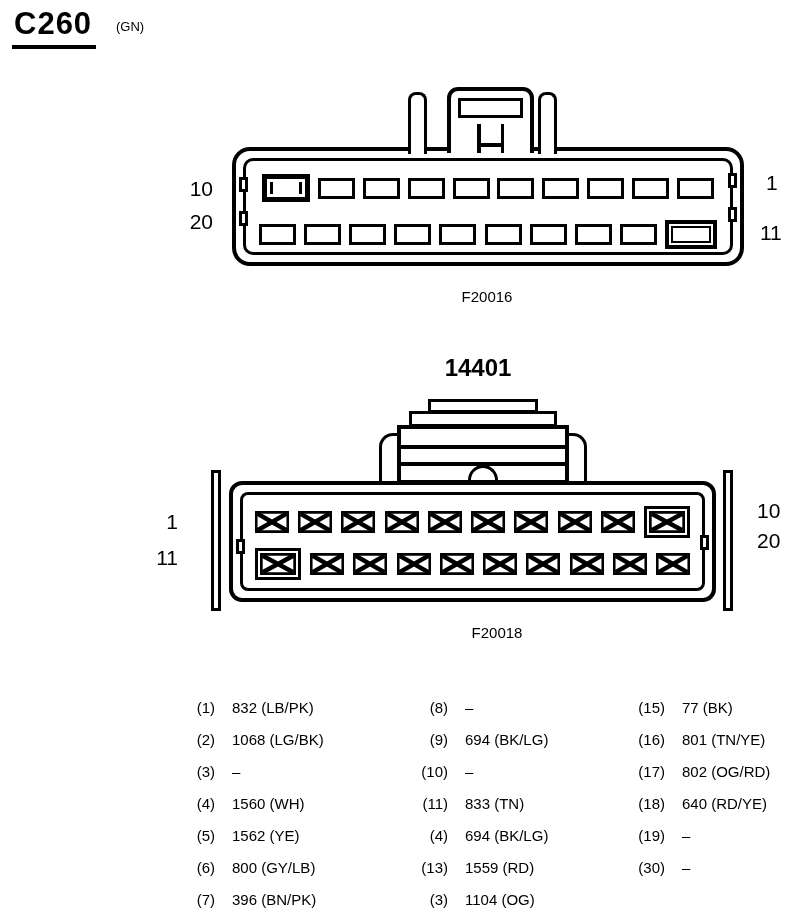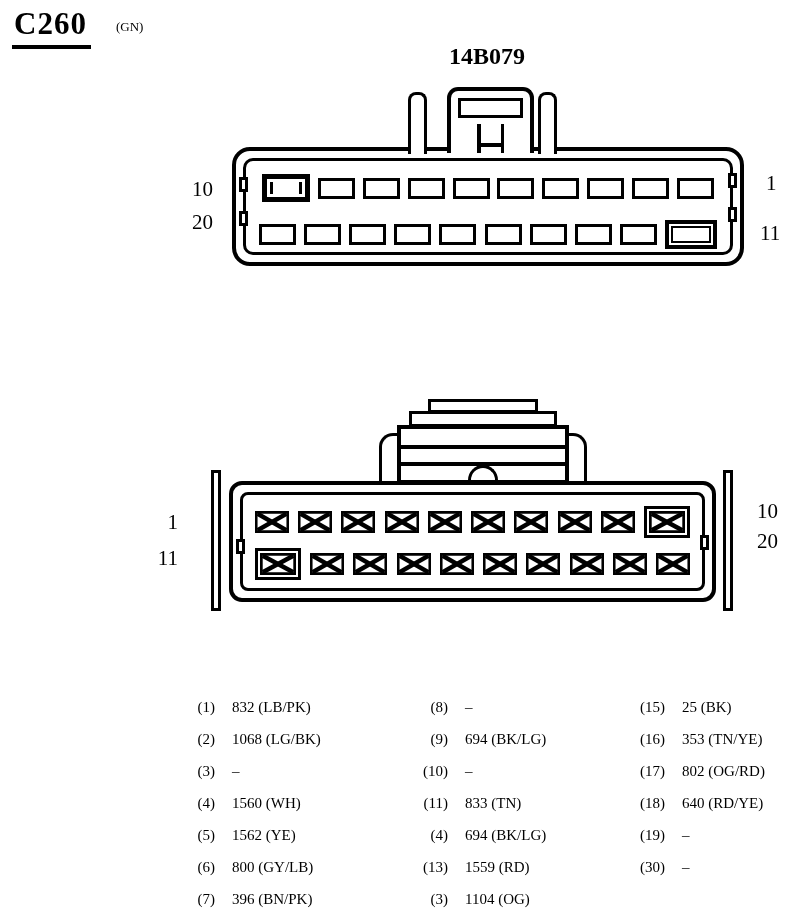--- a/index.html
+++ b/index.html
@@ -1,20 +1,20 @@
 <!DOCTYPE html>
 <html style="--line: #000000; --bg: #ffffff;"><head>
 <meta charset="utf-8">
 <style>
   :root { --line:#000000; --bg:#ffffff; }
   * { box-sizing: border-box; }
   html,body { margin:0; padding:0; background:#fff; }
   .page {
     position:relative; width:807px; height:924px; background:var(--bg);
-    font-family:Liberation Serif, serif; color:var(--line); overflow:hidden;
+    font-family:Liberation Sans, sans-serif; color:var(--line); overflow:hidden;
   }
   .abs { position:absolute; }
 
   
   .cid { left:12px; top:6px; font-size:31px; font-weight:bold; letter-spacing:1px;
          border-bottom:4px solid var(--line); padding:0 4px 3px 2px; }
   .gn  { left:116px; top:19px; font-size:13px; }
 
   
   .ctitle { width:300px; text-align:center; font-size:24px; font-weight:bold; }
@@ -87,21 +87,20 @@
   .c2col { left:632px; } .c2col .num { width:33px; }
 </style>
 </head>
 <body>
 
 <div class="page">
 
   <div class="abs cid">C260</div>
   <div class="abs gn">(GN)</div>
 
-  <div class="abs ctitle" style="left:337px; top:43px;">14B079</div>
 
   <div class="abs c1-prong" style="left:408px;"></div>
   <div class="abs c1-prong" style="left:538px;"></div>
   <div class="abs c1-block">
     <div class="toprect"></div>
     <div class="colL"></div>
     <div class="colR"></div>
     <div class="coldiv"></div>
   </div>
 
@@ -136,21 +135,23 @@
           <div class="pin open hl double"></div>
         </div>
     </div>
   </div>
 
   <div class="abs plabel lft" style="left:183px; top:177px;">10</div>
   <div class="abs plabel lft" style="left:183px; top:210px;">20</div>
   <div class="abs plabel rgt" style="left:766px; top:171px;">1</div>
   <div class="abs plabel rgt" style="left:760px; top:221px;">11</div>
 
-
+  <div class="abs fcap" style="left:337px; top:288px;">F20016</div>
+
+  <div class="abs ctitle" style="left:328px; top:354px;">14401</div>
 
   <div class="abs c2-tab1"></div>
   <div class="abs c2-tab2"></div>
   <div class="abs c2-hookL"></div>
   <div class="abs c2-hookR"></div>
   <div class="abs c2-block">
     <div class="hline1"></div>
     <div class="hline2"></div>
     <div class="arc"></div>
   </div>
@@ -327,20 +328,21 @@
           </div>
         </div>
     </div>
   </div>
 
   <div class="abs plabel lft" style="left:148px; top:510px;">1</div>
   <div class="abs plabel lft" style="left:148px; top:546px;">11</div>
   <div class="abs plabel rgt" style="left:757px; top:499px;">10</div>
   <div class="abs plabel rgt" style="left:757px; top:529px;">20</div>
 
+  <div class="abs fcap" style="left:347px; top:624px;">F20018</div>
 
   <div class="abs plcol c0">
       <div class="plrow">
         <span class="num">(1)</span>
         <span class="wire">832 (LB/PK)</span>
       </div>
       <div class="plrow">
         <span class="num">(2)</span>
         <span class="wire">1068 (LG/BK)</span>
       </div>
@@ -391,25 +393,25 @@
         <span class="wire">1559 (RD)</span>
       </div>
       <div class="plrow">
         <span class="num">(3)</span>
         <span class="wire">1104 (OG)</span>
       </div>
     </div>
   <div class="abs plcol c2col">
       <div class="plrow">
         <span class="num">(15)</span>
-        <span class="wire">25 (BK)</span>
+        <span class="wire">77 (BK)</span>
       </div>
       <div class="plrow">
         <span class="num">(16)</span>
-        <span class="wire">353 (TN/YE)</span>
+        <span class="wire">801 (TN/YE)</span>
       </div>
       <div class="plrow">
         <span class="num">(17)</span>
         <span class="wire">802 (OG/RD)</span>
       </div>
       <div class="plrow">
         <span class="num">(18)</span>
         <span class="wire">640 (RD/YE)</span>
       </div>
       <div class="plrow">

